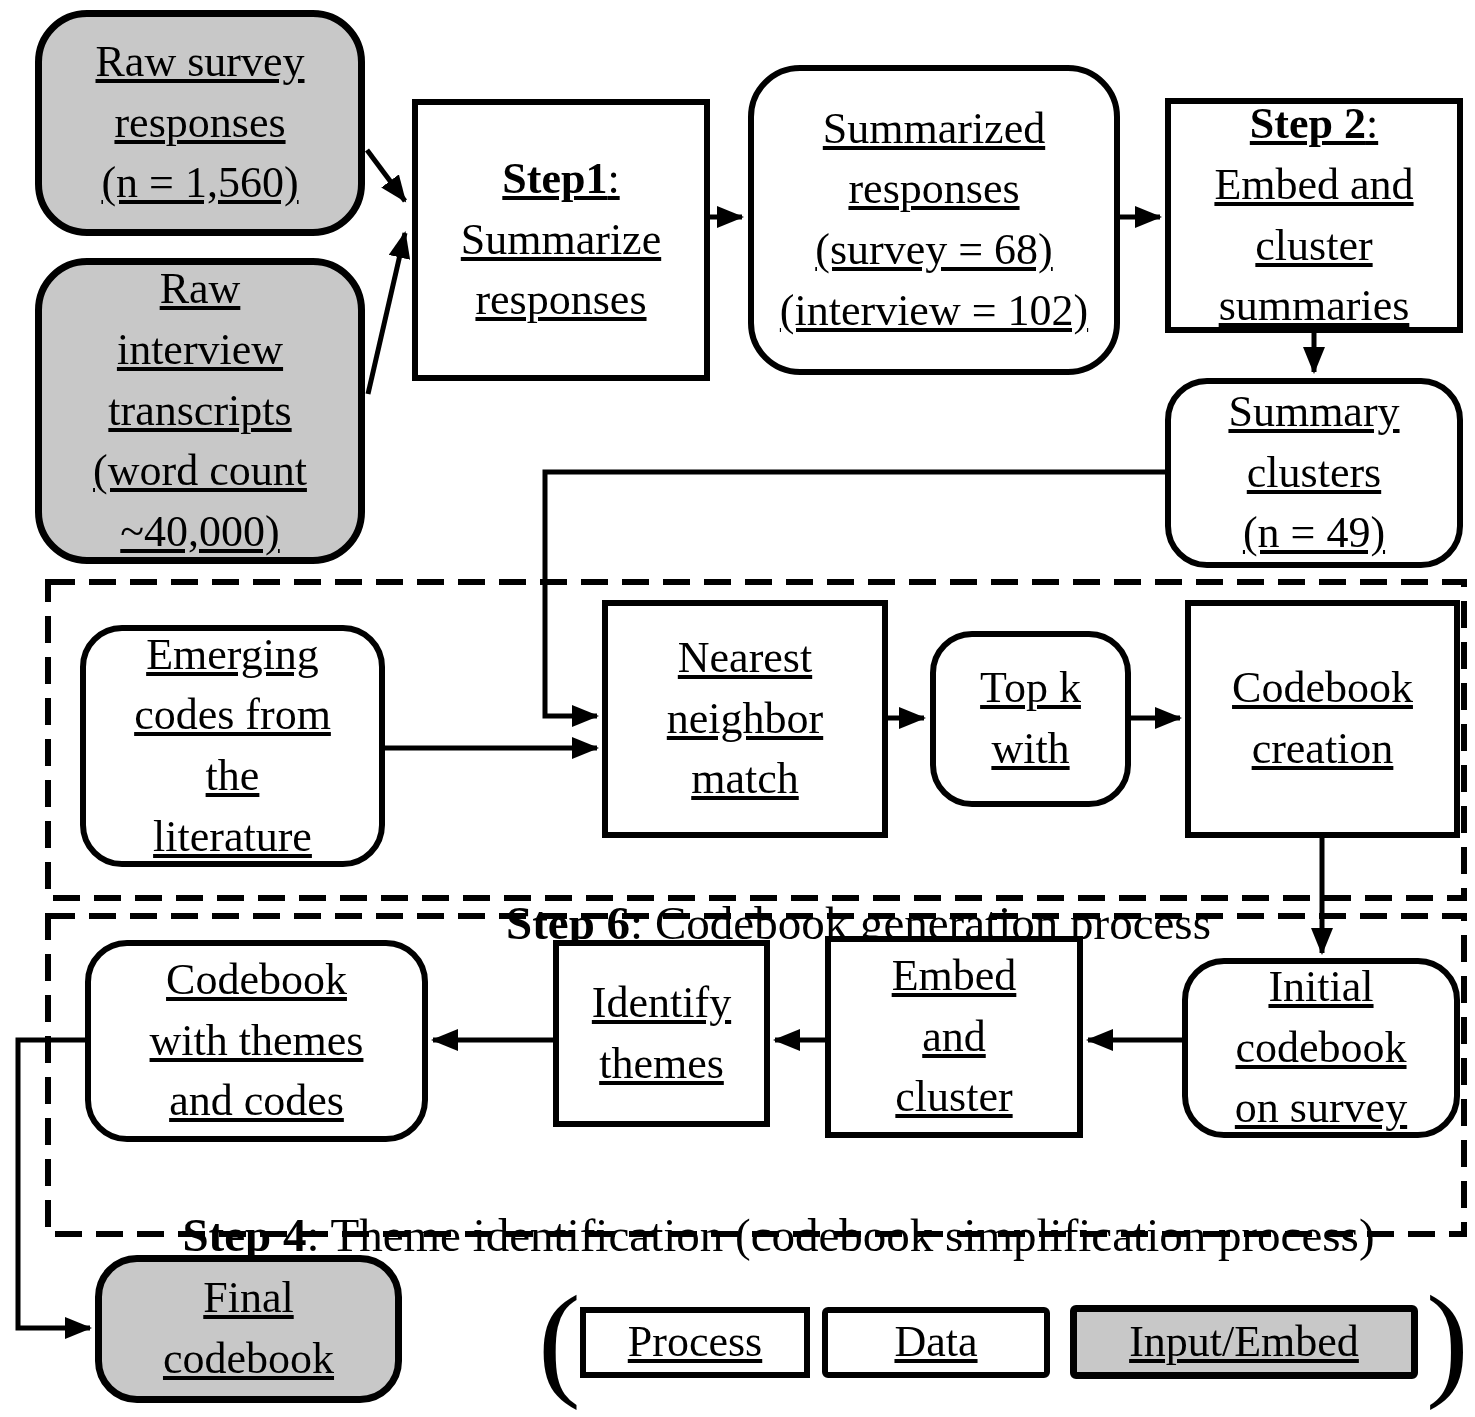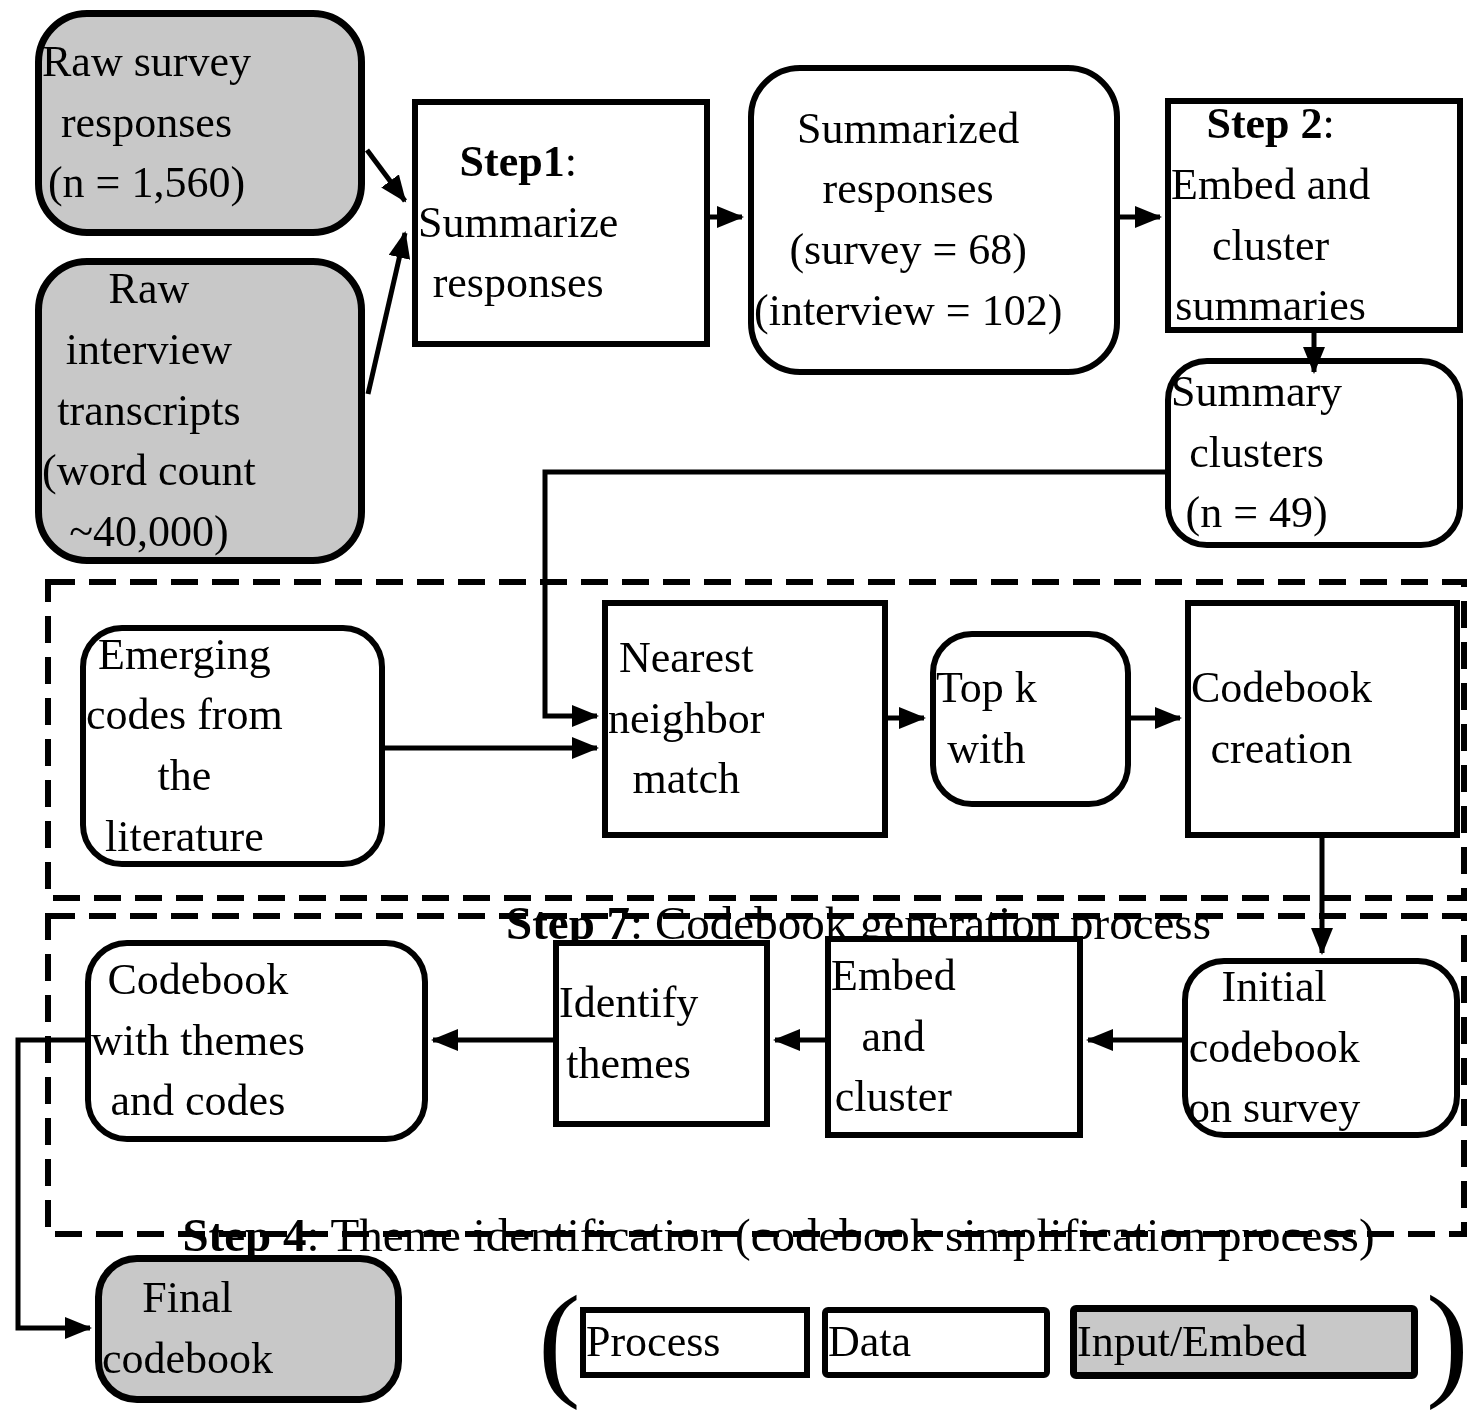--- a/index.html
+++ b/index.html
@@ -11,24 +11,26 @@
     color:#000;
     overflow:hidden;
   }
   .node{
     position:absolute;
     box-sizing:border-box;
     border:6px solid #000;
     background:#ffffff;
     display:flex;
     align-items:center;
+    justify-content:center;
     text-align:center;
     white-space:pre-line;
     font-size:44px;
     line-height:1.38;
+    text-decoration:underline;
   }
   .node.io{background:#C8C8C8;border-width:7px;}
   .r-lg{border-radius:52px;}
   .r-md{border-radius:42px;}
   .r-sm{border-radius:6px;}
   .step-label{
     position:absolute;
     text-align:center;
     font-size:47px;
     line-height:1.1;
@@ -59,41 +61,41 @@
   </div>
 
   <div class="node io r-lg" style="left:35px;top:258px;width:330px;height:306px">
     <span>Raw
 interview
 transcripts
 (word count
 ~40,000)</span>
   </div>
 
-  <div class="node" style="left:412px;top:99px;width:298px;height:248px">
+  <div class="node" style="left:412px;top:99px;width:298px;height:282px">
     <span><b>Step1</b><span>:
 Summarize
 responses</span></span>
   </div>
 
   <div class="node r-lg" style="left:748px;top:65px;width:372px;height:310px">
     <span>Summarized
 responses
 (survey = 68)
 (interview = 102)</span>
   </div>
 
   <div class="node" style="left:1165px;top:98px;width:298px;height:235px">
     <span><b>Step 2</b><span>:
 Embed and
 cluster
 summaries</span></span>
   </div>
 
-  <div class="node r-md" style="left:1165px;top:358px;width:298px;height:190px">
+  <div class="node r-md" style="left:1165px;top:378px;width:298px;height:190px">
     <span>Summary
 clusters
 (n = 49)</span>
   </div>
 
   <div class="node r-md" style="left:80px;top:625px;width:305px;height:242px">
     <span>Emerging
 codes from
 the
 literature</span>
@@ -109,21 +111,21 @@
     <span>Top k
 with</span>
   </div>
 
   <div class="node" style="left:1185px;top:600px;width:275px;height:238px">
     <span>Codebook
 creation</span>
   </div>
 
   <div class="step-label" style="left:400px;top:846px;width:870px">
-    <b>Step 7</b><span>: Codebook generation process</span>
+    <b>Step 6</b><span>: Codebook generation process</span>
   </div>
 
   <div class="node r-md" style="left:85px;top:940px;width:343px;height:202px">
     <span>Codebook
 with themes
 and codes</span>
   </div>
 
   <div class="node" style="left:553px;top:940px;width:217px;height:187px">
     <span>Identify

